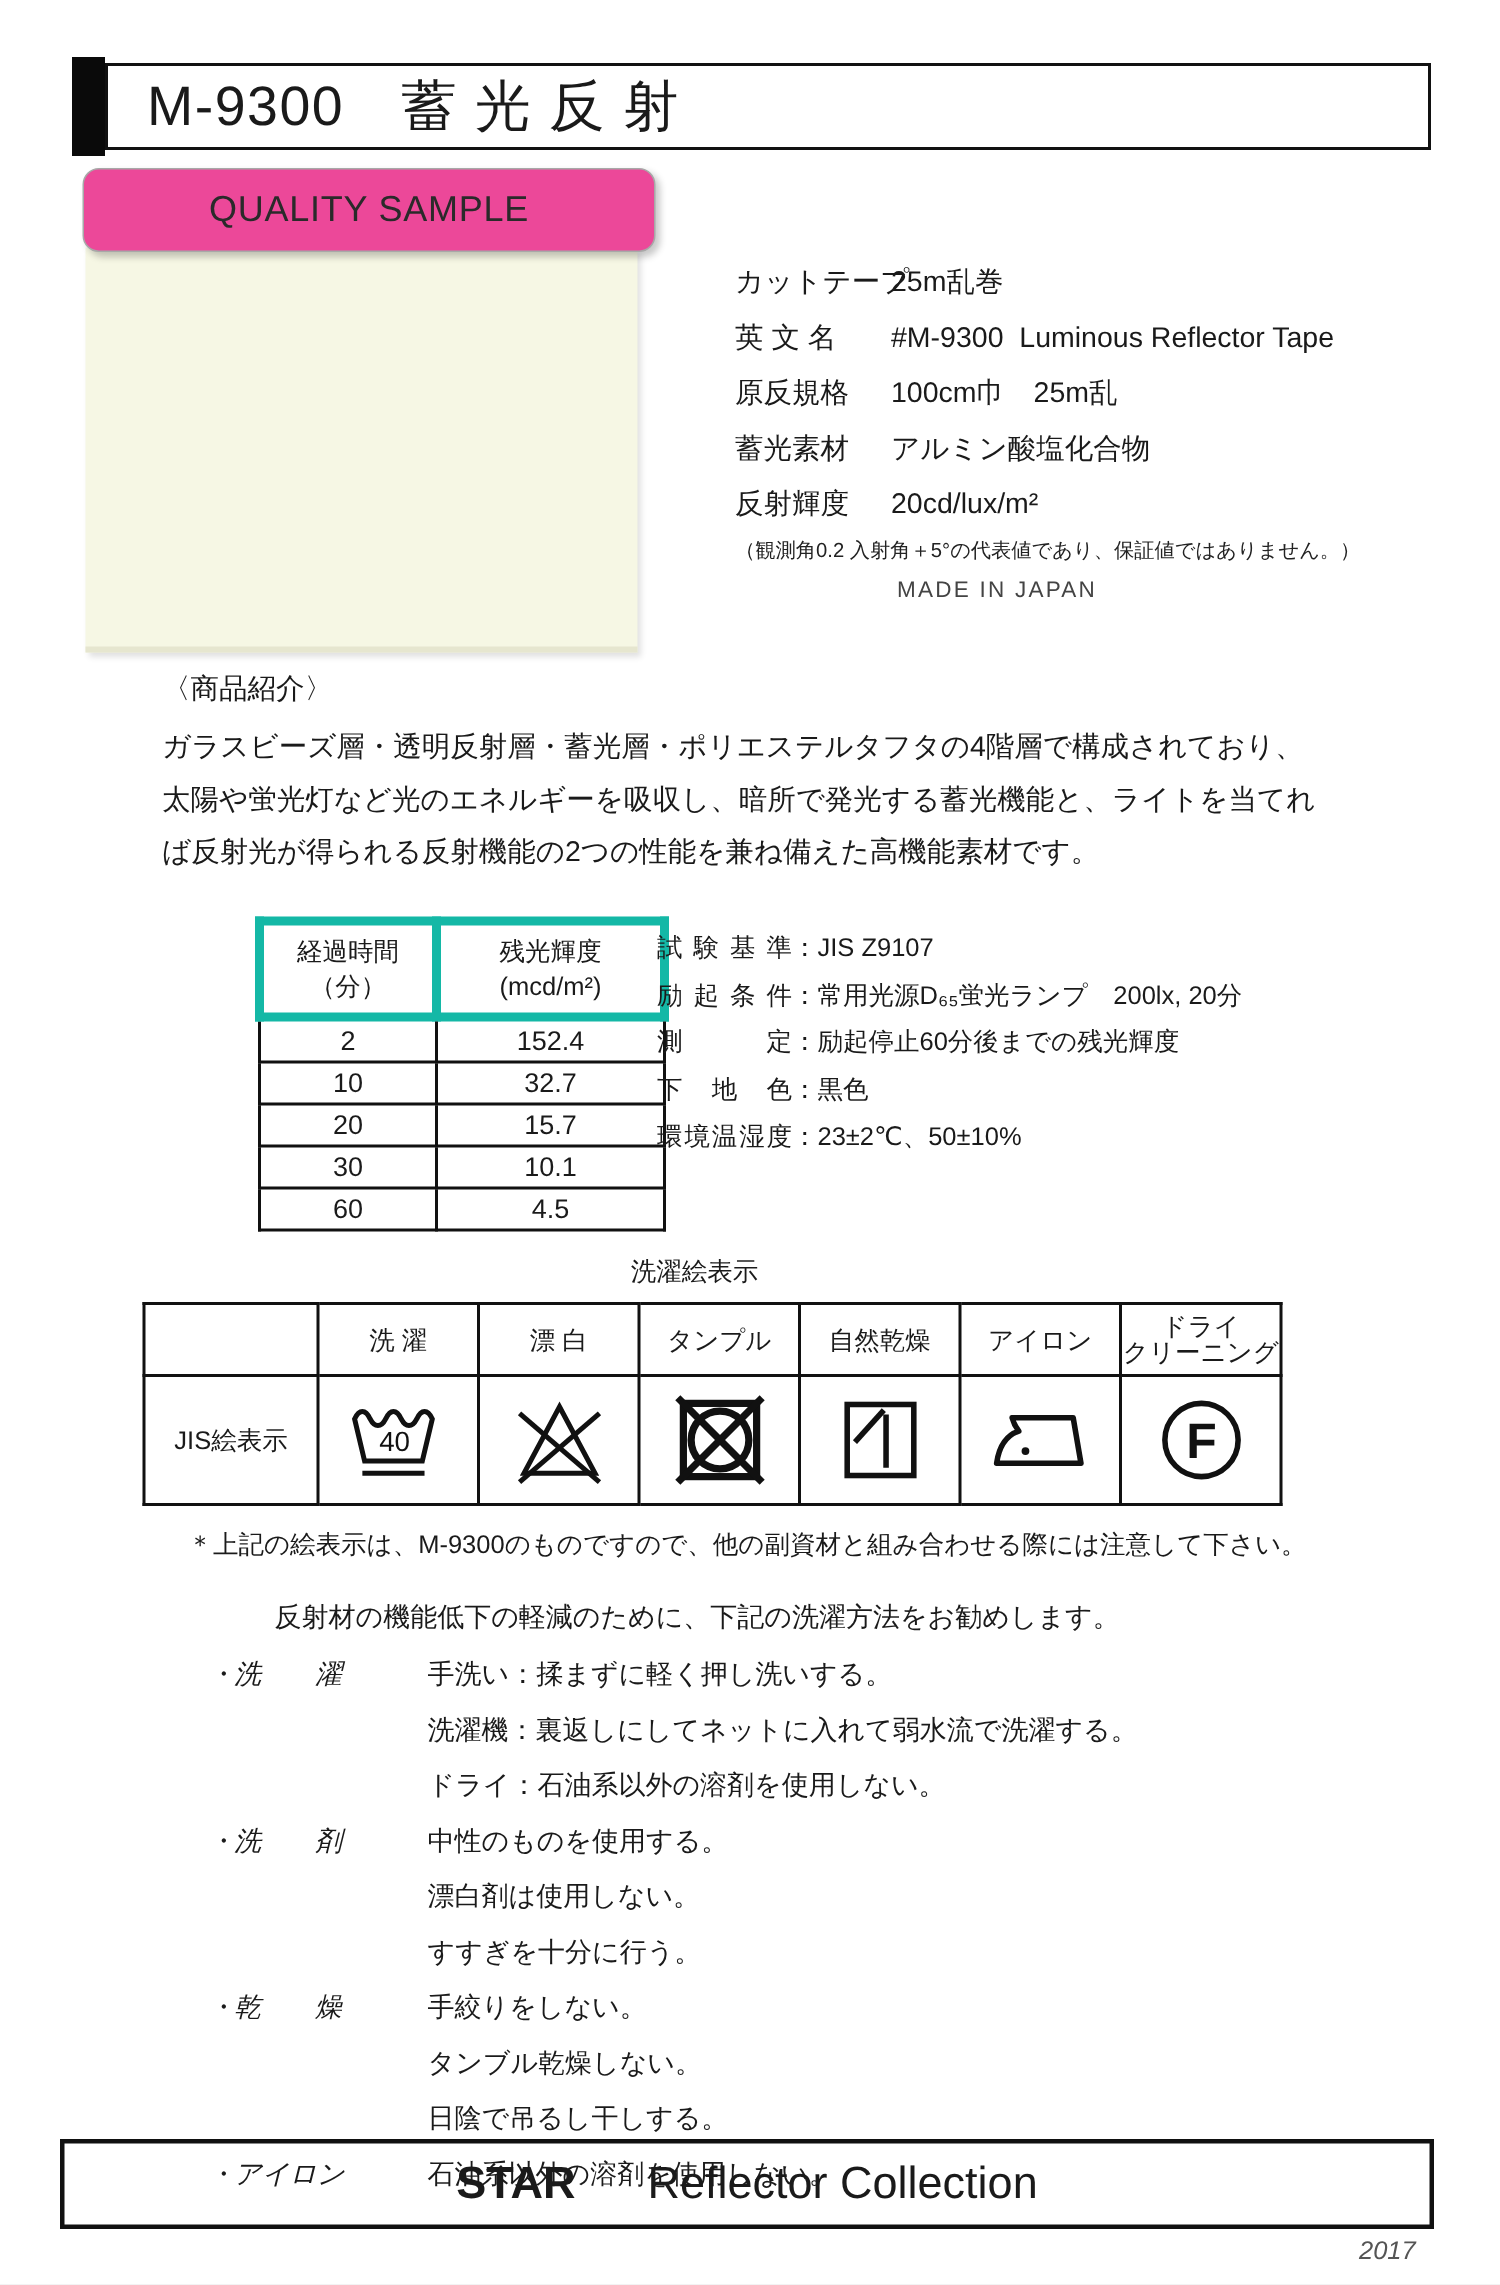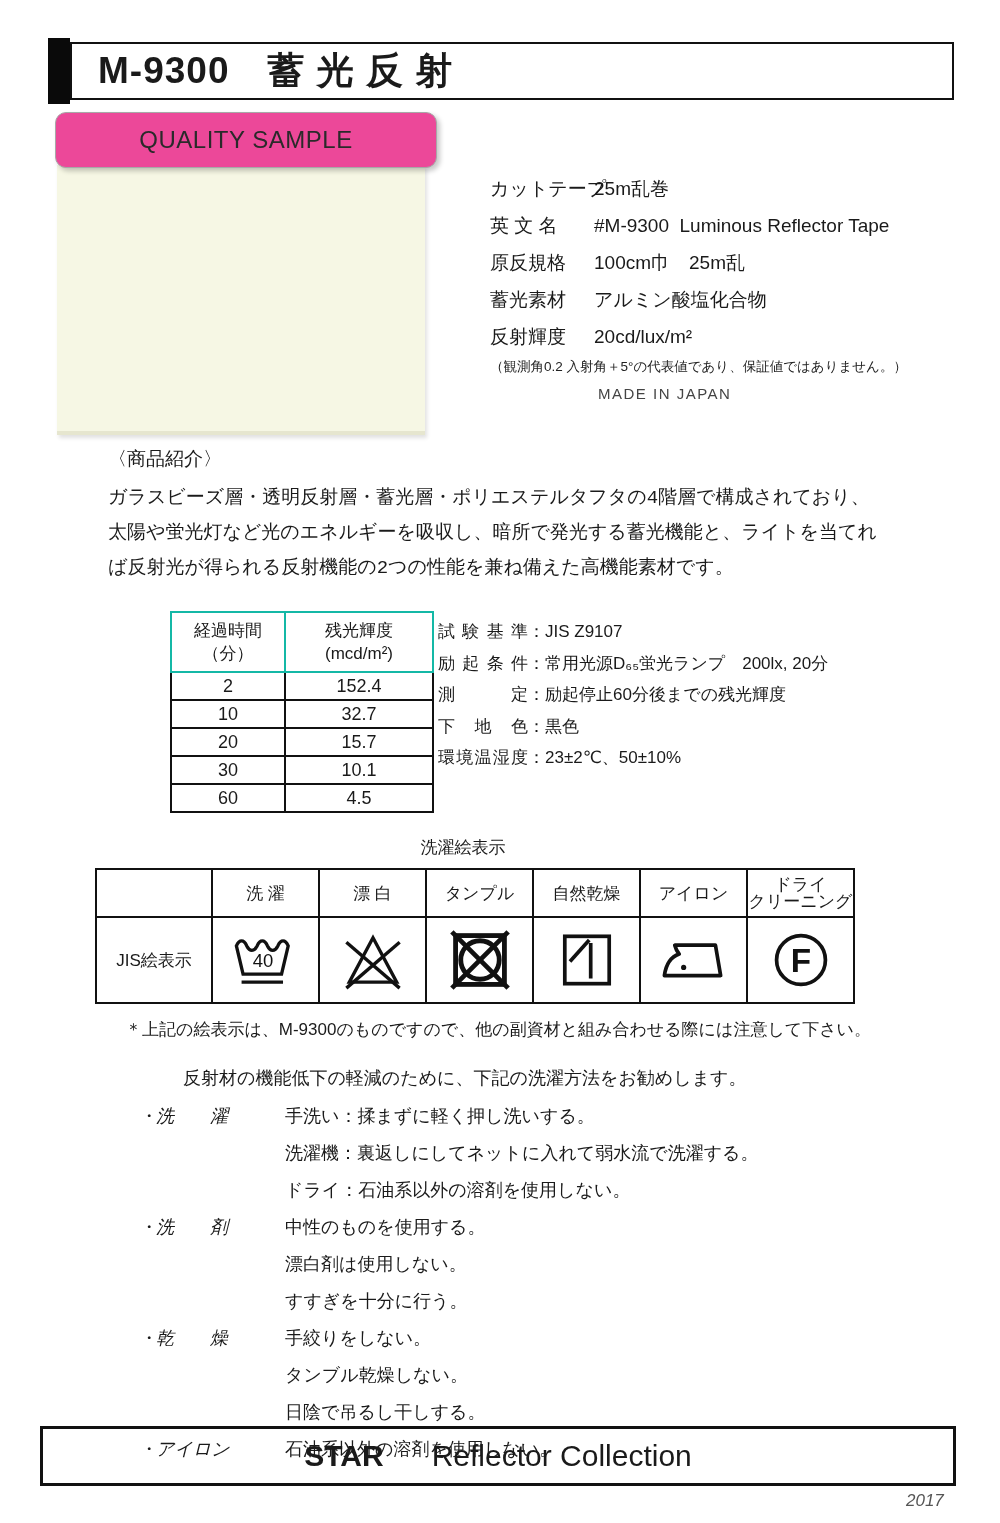--- a/index.html
+++ b/index.html
@@ -4,45 +4,45 @@
 <style>
   html,body{margin:0;padding:0;background:#e9e9e9;}
   .page{position:relative;width:1000px;height:1523px;background:#ffffff;margin:0 auto;
         font-family:"Liberation Sans","DejaVu Sans",sans-serif;color:#1a1a1a;overflow:hidden;}
   .abs{position:absolute;}
 
   
   .title-accent{left:48px;top:38px;width:22px;height:66px;background:#0a0a0a;}
   .title-box{left:70px;top:42px;width:884px;height:58px;border:2px solid #111;background:#fff;
              display:flex;align-items:center;padding-left:26px;box-sizing:border-box;}
-  .title-text{font-size:37px;font-weight:bold;letter-spacing:1px;white-space:pre;}
+  .title-text{font-size:37px;font-weight:normal;letter-spacing:1px;white-space:pre;}
 
   
   .sample-label{left:55px;top:112px;width:380px;height:54px;background:#ec4899;border:1.5px solid #a8a8a8;
                 border-radius:11px;box-shadow:3px 3px 5px rgba(0,0,0,0.22);z-index:3;
                 display:flex;align-items:center;justify-content:center;font-size:24px;color:#2a2a2a;letter-spacing:0.5px;}
   .swatch{left:57px;top:165px;width:368px;height:266px;background:#f6f7e4;
           border-bottom:4px solid #e6e6cf;box-shadow:2px 3px 4px rgba(0,0,0,0.12);z-index:2;}
 
   
   .specs{left:490px;top:170px;font-size:19px;}
   .spec-row{display:flex;line-height:37px;white-space:pre;}
   .spec-label{display:inline-block;width:104px;}
   .spec-note{font-size:13.5px;line-height:20px;margin-top:2px;color:#222;}
   .origin{left:598px;top:385px;font-size:15px;color:#444;letter-spacing:1.5px;}
 
   
-  .intro{left:108px;top:445px;font-size:19px;font-family:Liberation Mono, monospace;}
+  .intro{left:108px;top:445px;font-size:19px;}
   .intro-heading{line-height:30px;margin-bottom:6px;}
   .intro-line{line-height:35px;}
 
   
   .ag-wrap{left:170px;top:611px;}
   table.ag{border-collapse:collapse;}
-  table.ag th{border:2px solid #14b8a6;font-weight:normal;font-size:17px;line-height:23px;
+  table.ag th{border:6px solid #14b8a6;font-weight:normal;font-size:17px;line-height:23px;
               white-space:pre-line;padding:6px 0;text-align:center;}
   table.ag th.c1{width:112px;} table.ag th.c2{width:146px;}
   table.ag td{border:2px solid #111;text-align:center;font-size:18px;height:26px;padding:0;}
 
   
   .tc{left:438px;top:616px;font-size:17px;}
   .tc-line{display:flex;line-height:31.5px;white-space:pre;}
   .tc-label{display:inline-block;width:90px;text-align:justify;text-align-last:justify;}
 
   

